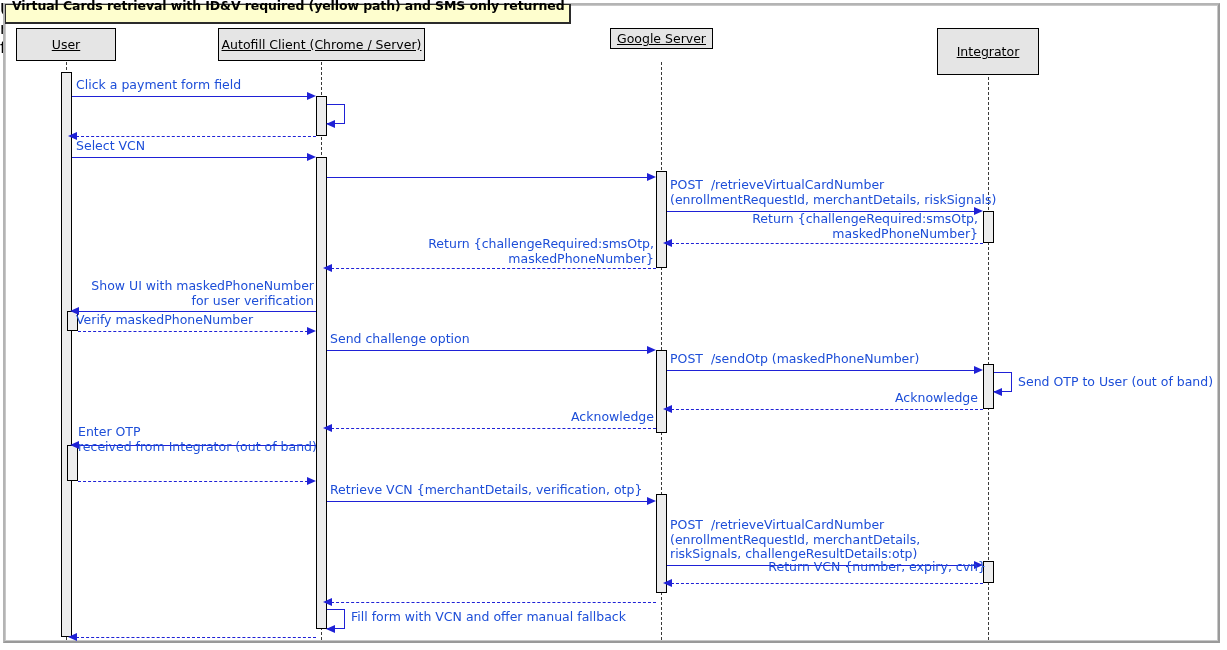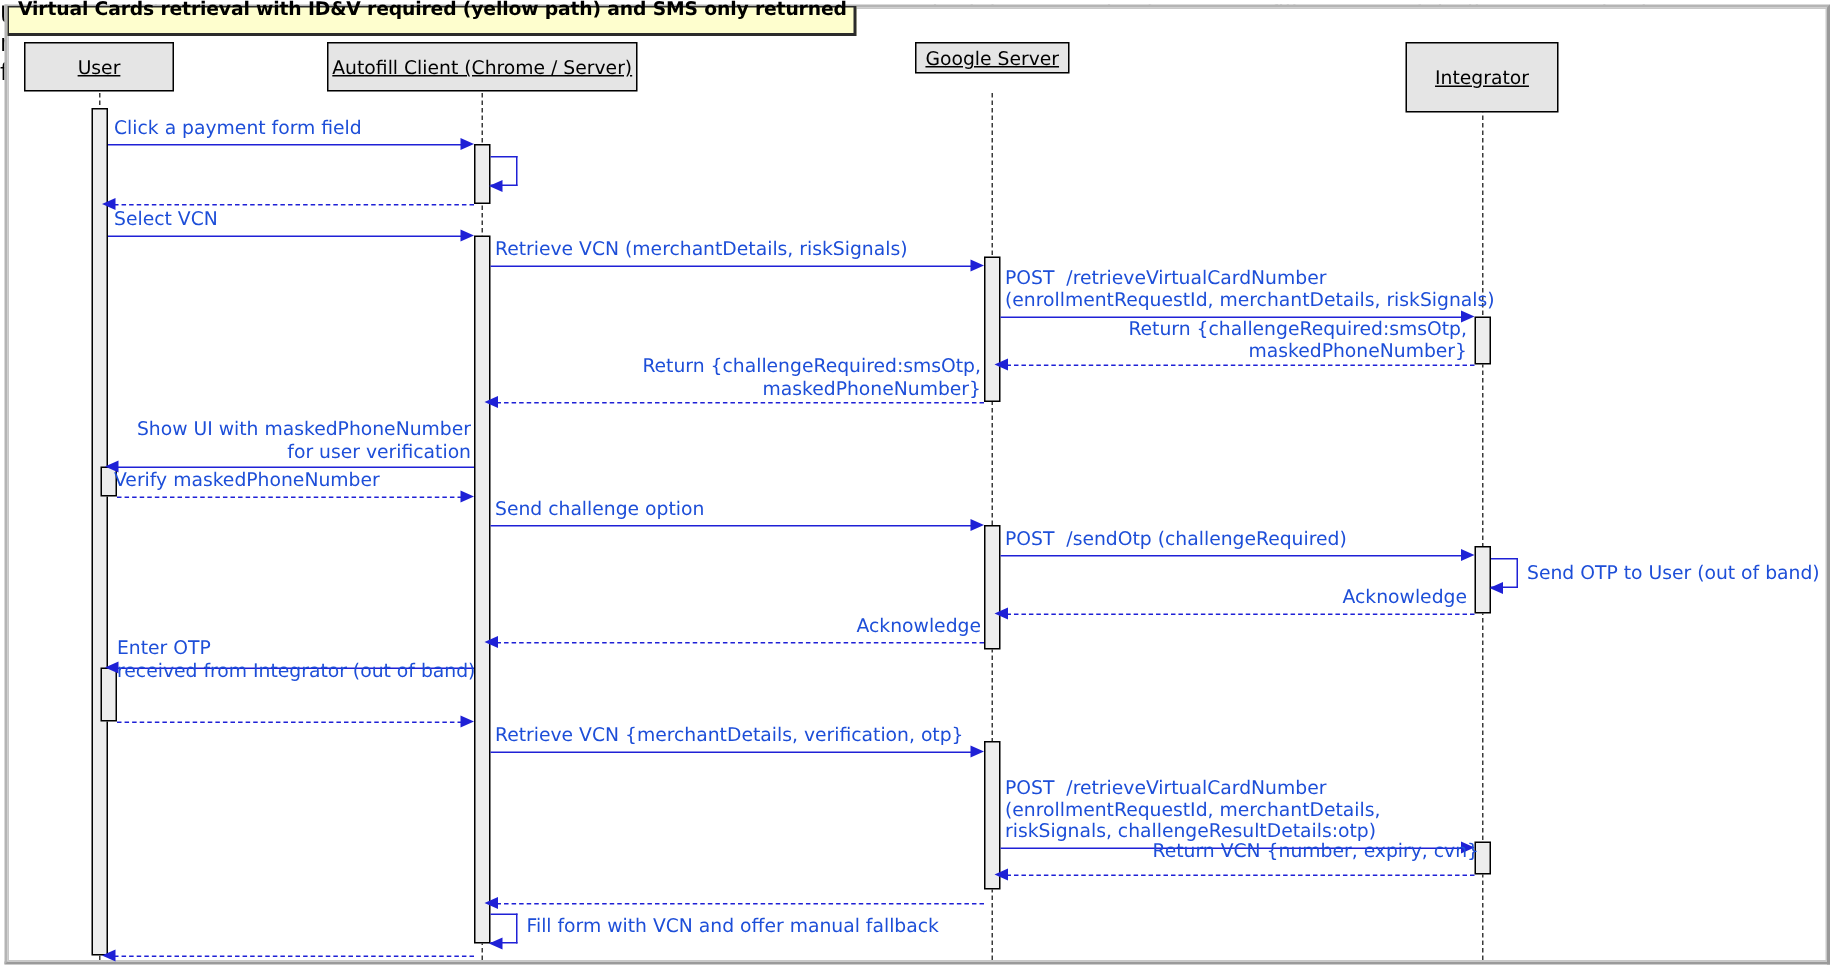--- a/index.html
+++ b/index.html
@@ -210,21 +210,20 @@
    User (dashed, no label) --&gt;
   <div class="msg-line dashed" style="left:76px; top:136px; width:240px;"></div>
   <div class="arrowhead left" style="left:68px; top:132px;"></div>
 
   
   <div class="label" style="left:76px; top:139px;">Select VCN</div>
   <div class="msg-line" style="left:72px; top:157px; width:236px;"></div>
   <div class="arrowhead right" style="left:307px; top:153px;"></div>
 
   
-  <div class="label" style="left:330px; top:159px;">Retrieve VCN (merchantDetails, riskSignals)</div>
   <div class="msg-line" style="left:327px; top:177px; width:321px;"></div>
   <div class="arrowhead right" style="left:647px; top:173px;"></div>
 
   
   <div class="label" style="left:670px; top:178px;">POST  /retrieveVirtualCardNumber
 (enrollmentRequestId, merchantDetails, riskSignals)</div>
   <div class="msg-line" style="left:667px; top:211px; width:308px;"></div>
   <div class="arrowhead right" style="left:974px; top:207px;"></div>
 
    Google : Return {challengeRequired:smsOtp, maskedPhoneNumber} --&gt;
@@ -249,21 +248,21 @@
   <div class="label" style="left:76px; top:313px;">Verify maskedPhoneNumber</div>
   <div class="msg-line dashed" style="left:78px; top:331px; width:230px;"></div>
   <div class="arrowhead right" style="left:307px; top:327px;"></div>
 
   
   <div class="label" style="left:330px; top:332px;">Send challenge option</div>
   <div class="msg-line" style="left:327px; top:350px; width:321px;"></div>
   <div class="arrowhead right" style="left:647px; top:346px;"></div>
 
   
-  <div class="label" style="left:670px; top:352px;">POST  /sendOtp (challengeRequired)</div>
+  <div class="label" style="left:670px; top:352px;">POST  /sendOtp (maskedPhoneNumber)</div>
   <div class="msg-line" style="left:667px; top:370px; width:308px;"></div>
   <div class="arrowhead right" style="left:974px; top:366px;"></div>
 
   
   <div class="selfmsg" style="left:994px; top:372px; width:18px; height:20px;">
     <div class="box"></div>
     <div class="head"></div>
   </div>
   <div class="label" style="left:1018px; top:375px;">Send OTP to User (out of band)</div>
 

